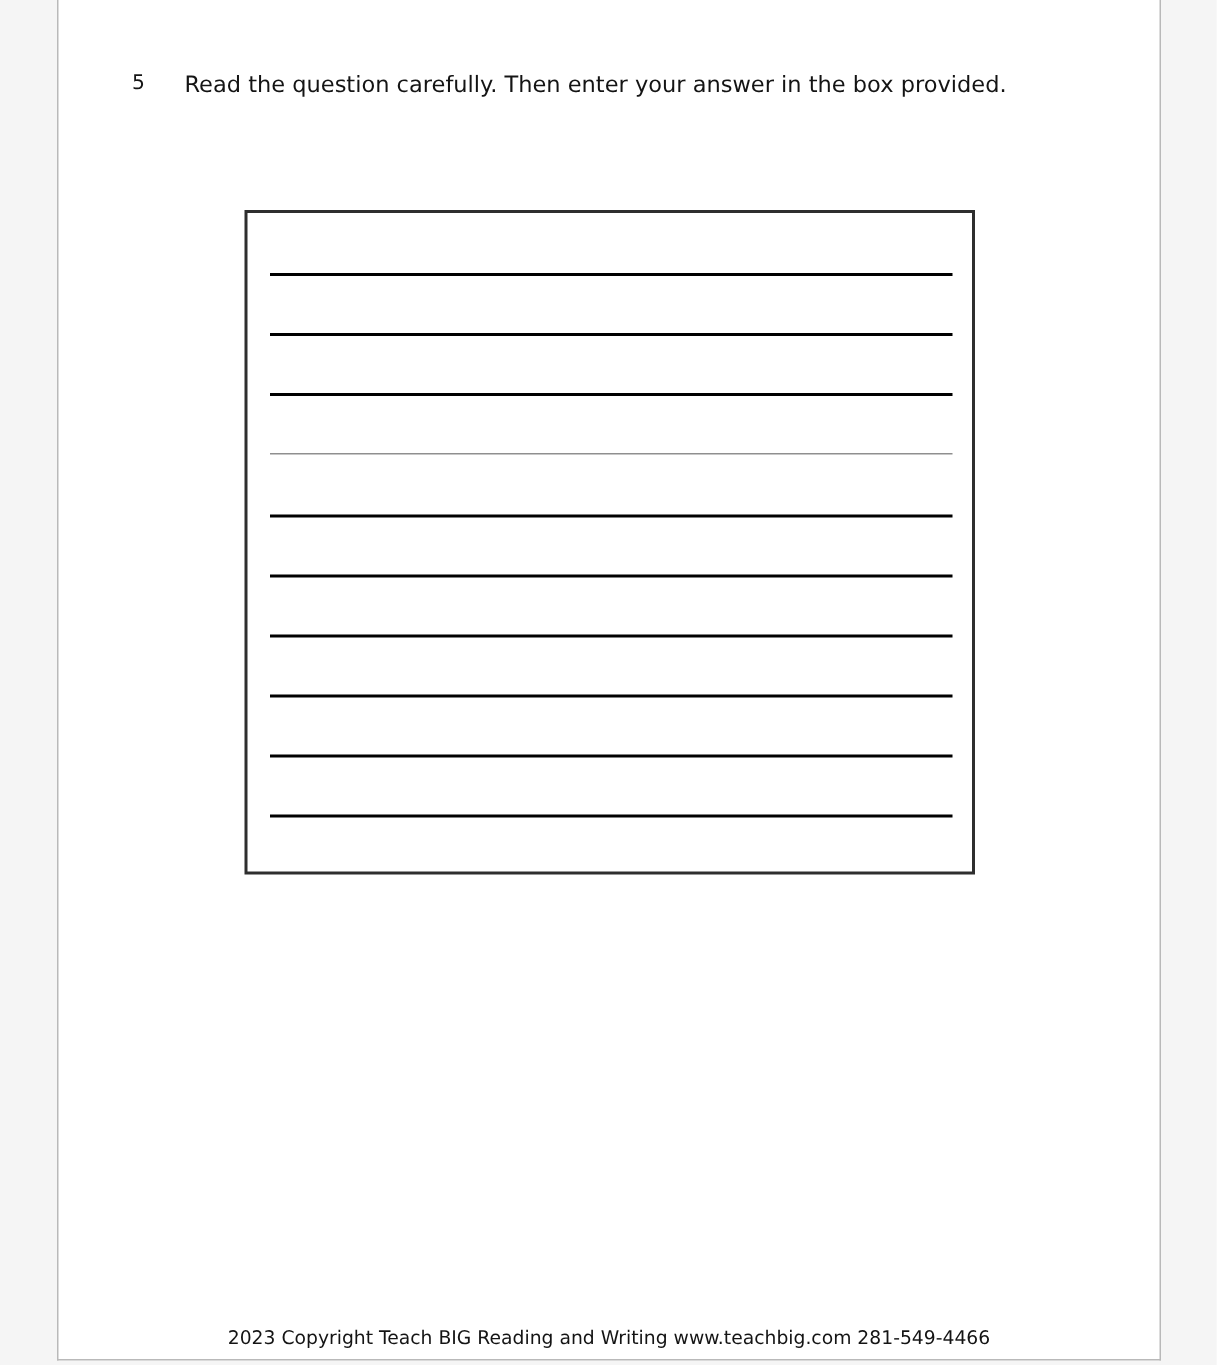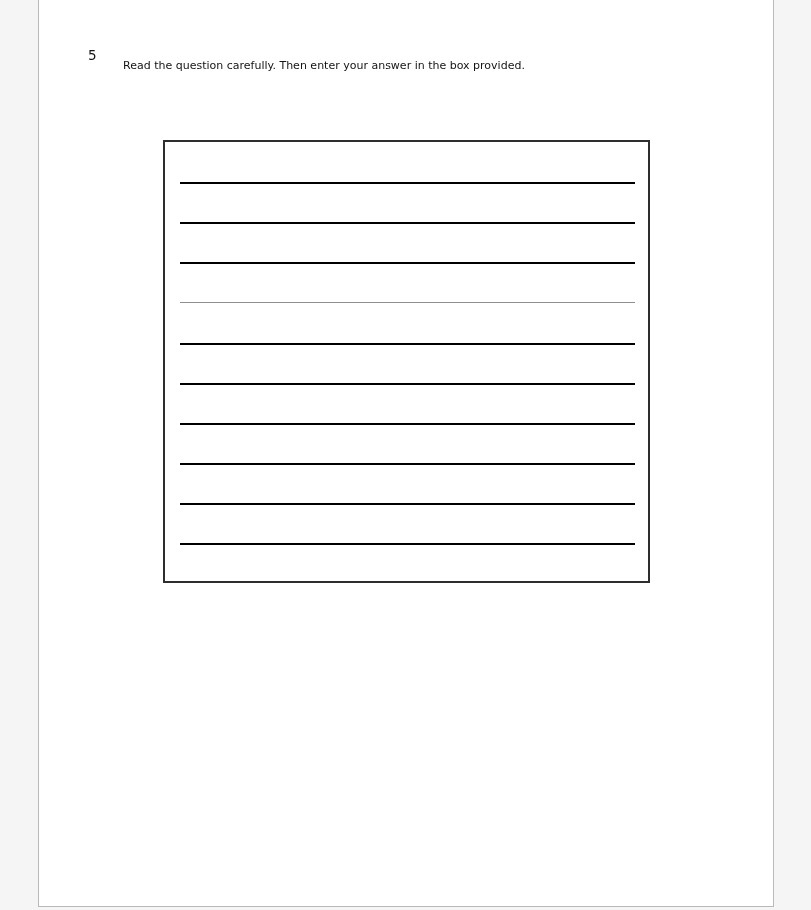--- a/index.html
+++ b/index.html
@@ -34,22 +34,22 @@
   .qnum {
     position: absolute;
     left: 49px;
     top: 47px;
     font-size: 13.5px;
     color: var(--text, #141414);
   }
   .qtext {
     position: absolute;
     left: 84px;
-    top: 59px;
-    font-size: 11px;
+    top: 47px;
+    font-size: 15px;
     color: var(--text, #141414);
     white-space: nowrap;
   }
   .prompt {
     position: absolute;
     left: 84px;
     top: 78px;
     width: 582px;
     font-size: 13.5px;
     line-height: 17px;
@@ -104,15 +104,16 @@
         <div class="answer-line" style="top: 120.3px;"></div>
         <div class="answer-line light" style="top: 160.45px;"></div>
         <div class="answer-line" style="top: 200.6px;"></div>
         <div class="answer-line" style="top: 240.75px;"></div>
         <div class="answer-line" style="top: 280.9px;"></div>
         <div class="answer-line" style="top: 321.05px;"></div>
         <div class="answer-line" style="top: 361.2px;"></div>
         <div class="answer-line" style="top: 401.35px;"></div>
       </div>
 
+    <div class="footer">2023 Copyright Teach BIG Reading and Writing www.teachbig.com 281-549-4466</div>
 
   </div>
 </div>
 
 </body></html>

